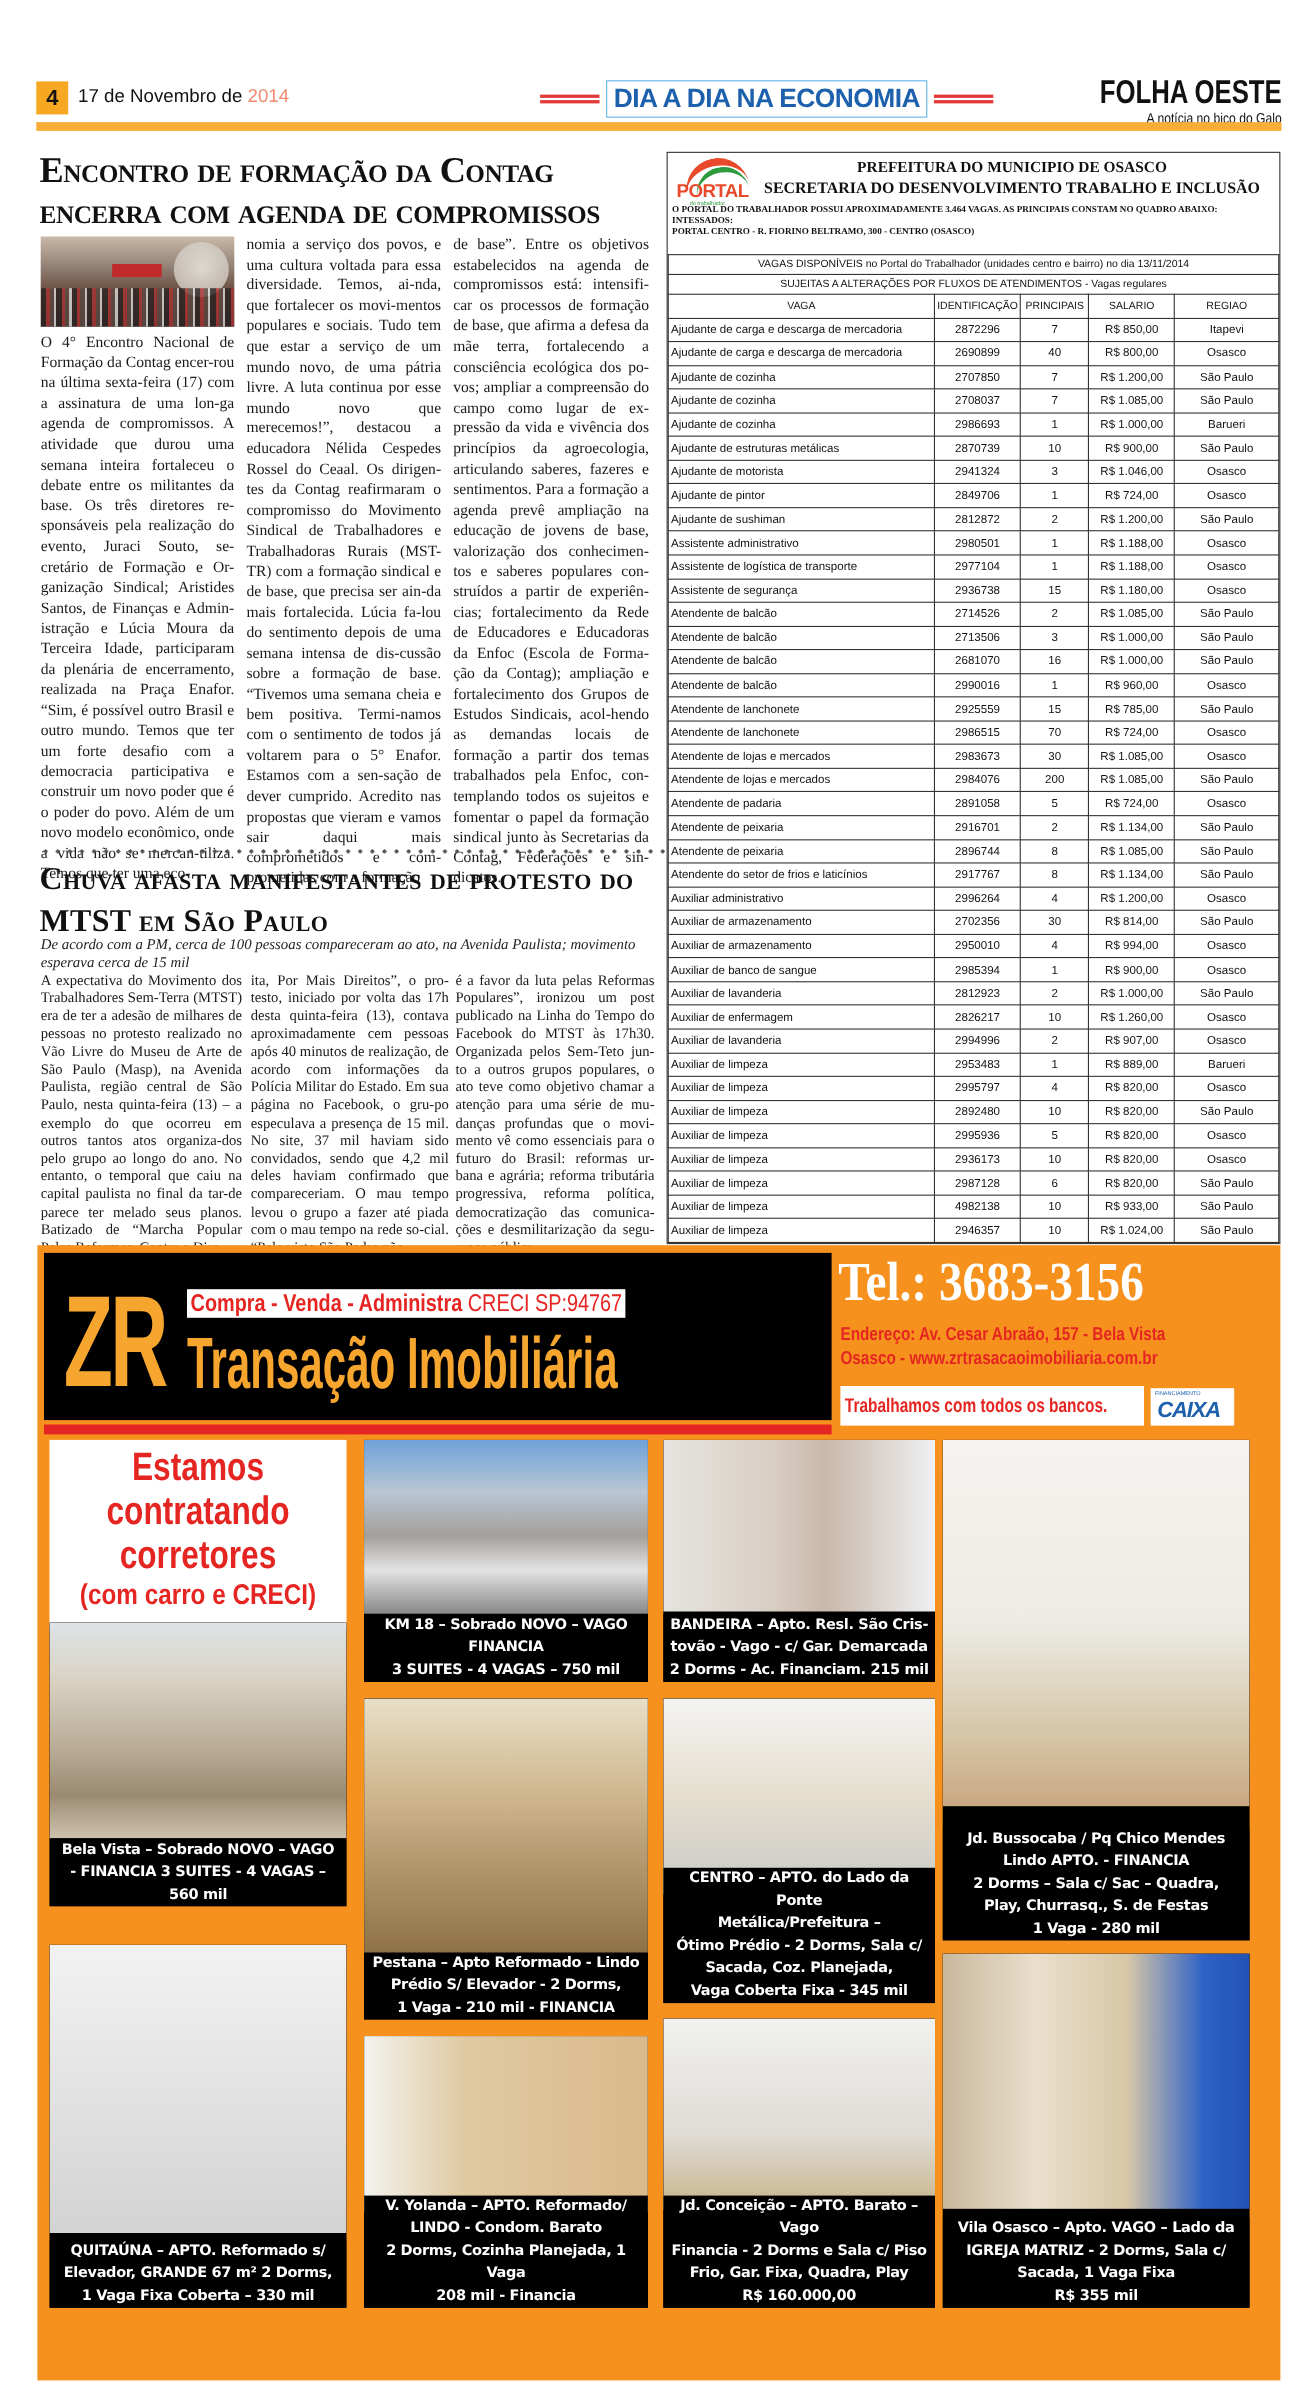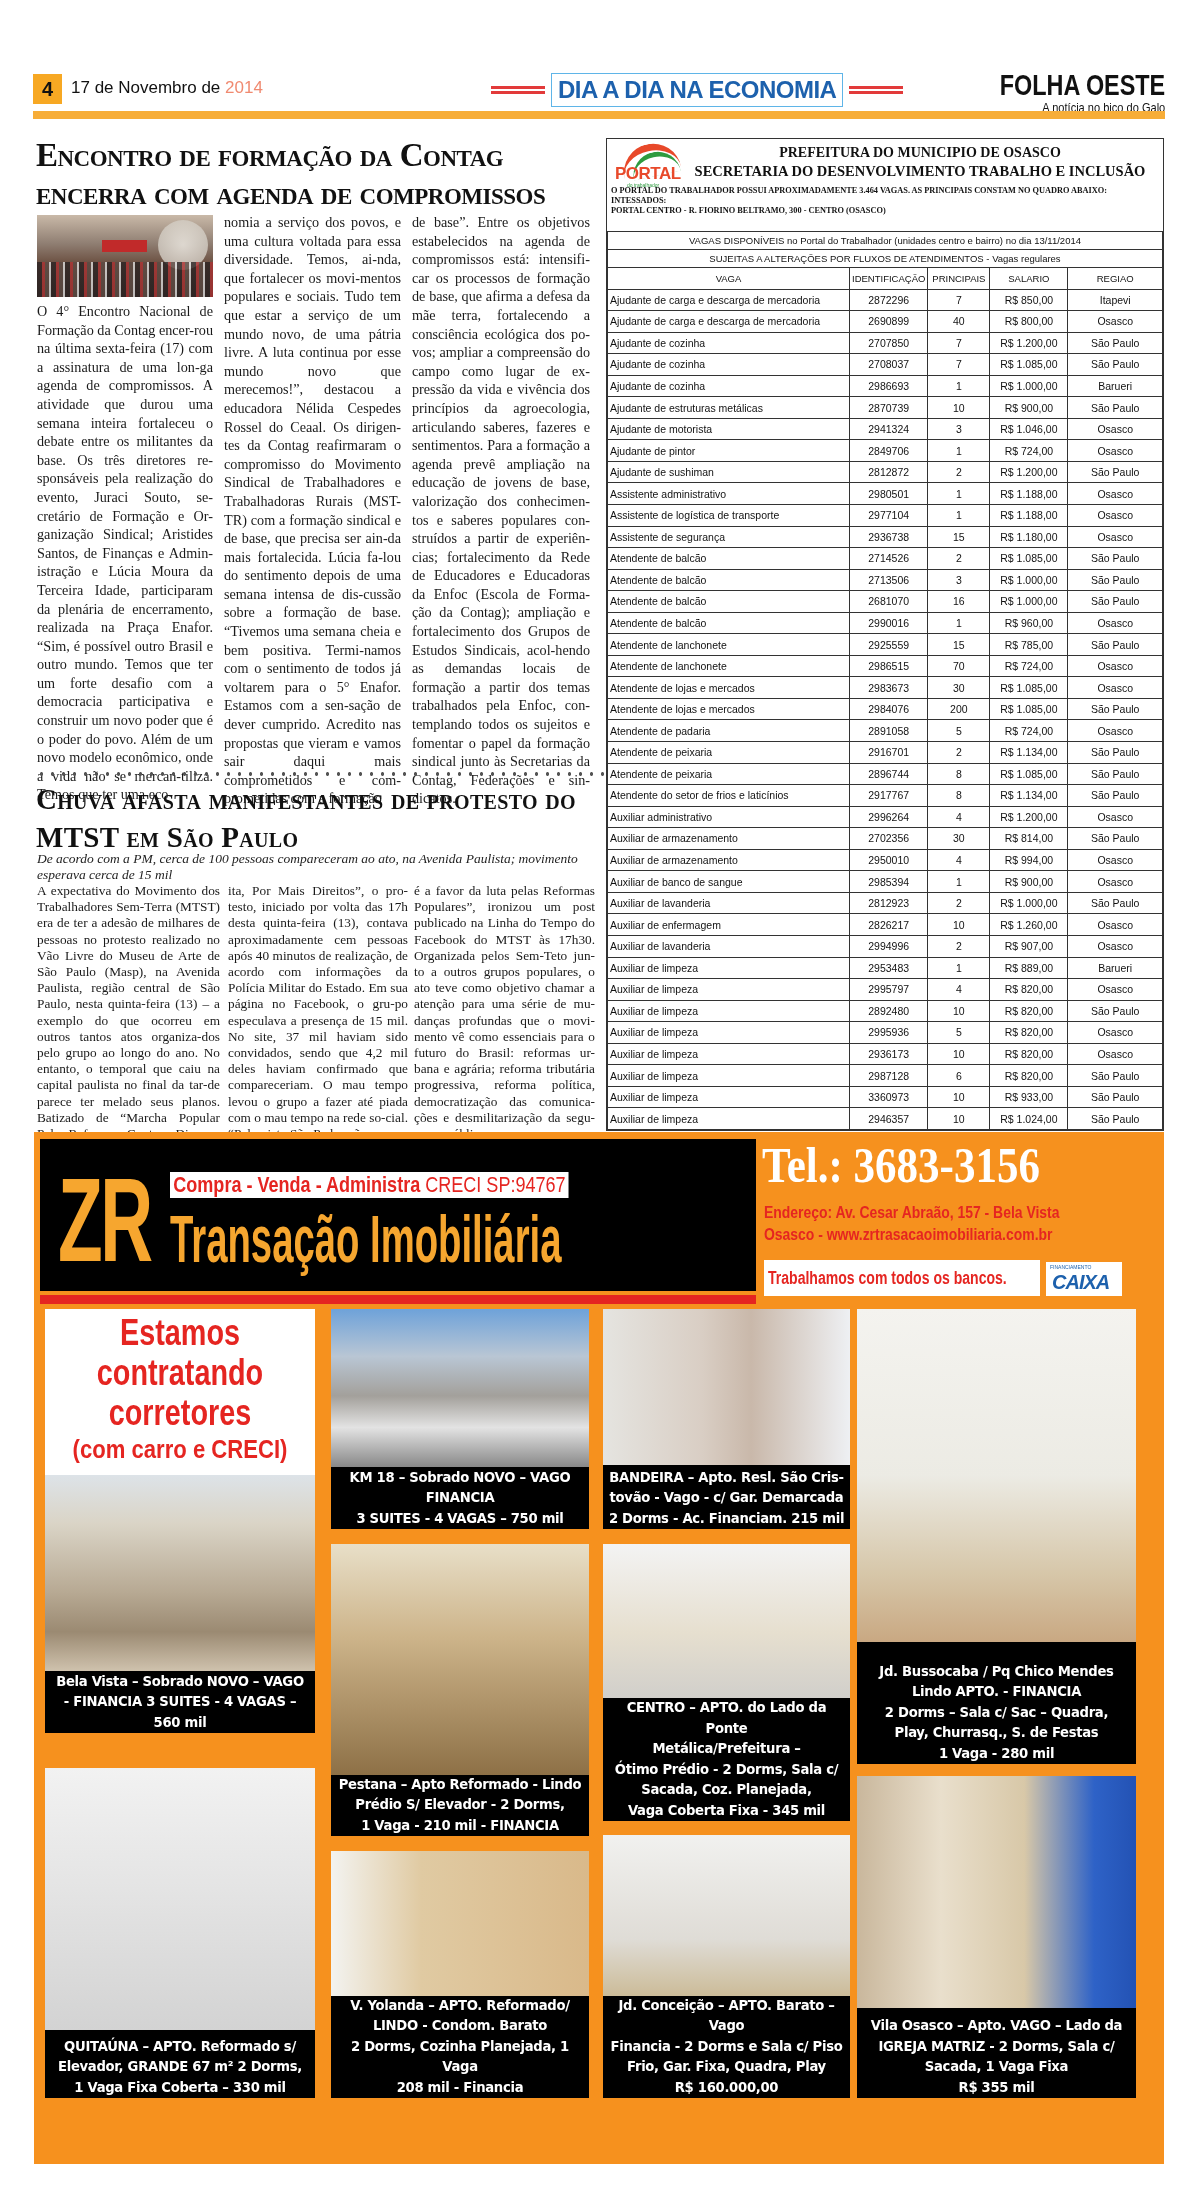--- a/index.html
+++ b/index.html
@@ -415,21 +415,21 @@
         </tr>
         <tr>
           <td class="l">Auxiliar de limpeza</td>
           <td class="c">2987128</td>
           <td class="c">6</td>
           <td class="c">R$ 820,00</td>
           <td class="c">São Paulo</td>
         </tr>
         <tr>
           <td class="l">Auxiliar de limpeza</td>
-          <td class="c">3360973</td>
+          <td class="c">4982138</td>
           <td class="c">10</td>
           <td class="c">R$ 933,00</td>
           <td class="c">São Paulo</td>
         </tr>
         <tr>
           <td class="l">Auxiliar de limpeza</td>
           <td class="c">2946357</td>
           <td class="c">10</td>
           <td class="c">R$ 1.024,00</td>
           <td class="c">São Paulo</td>

